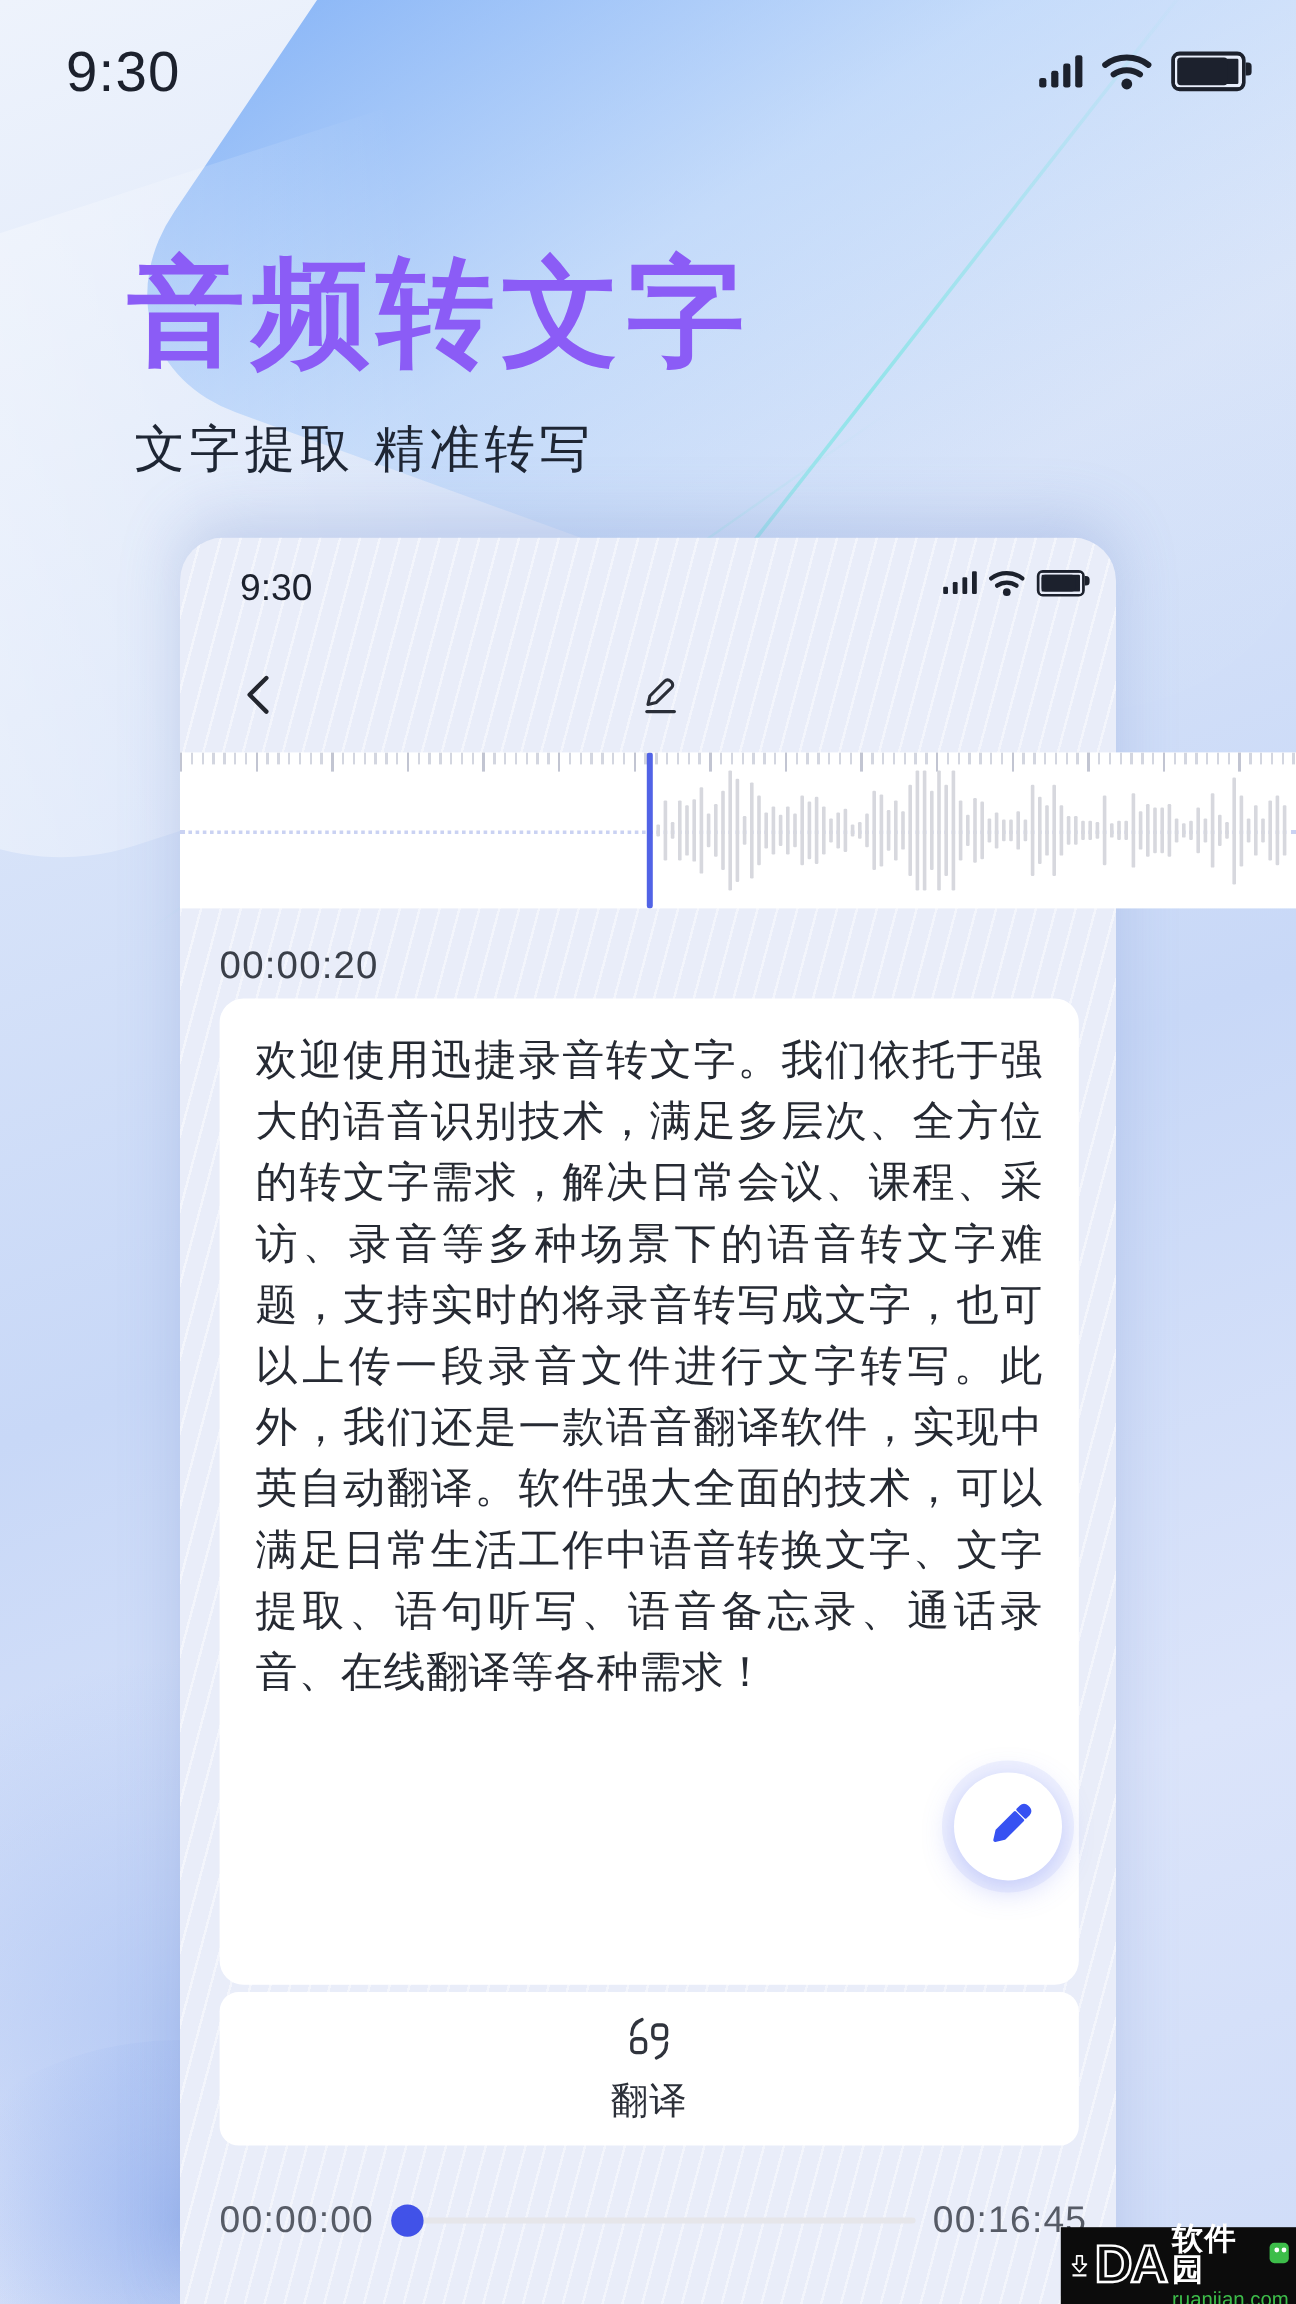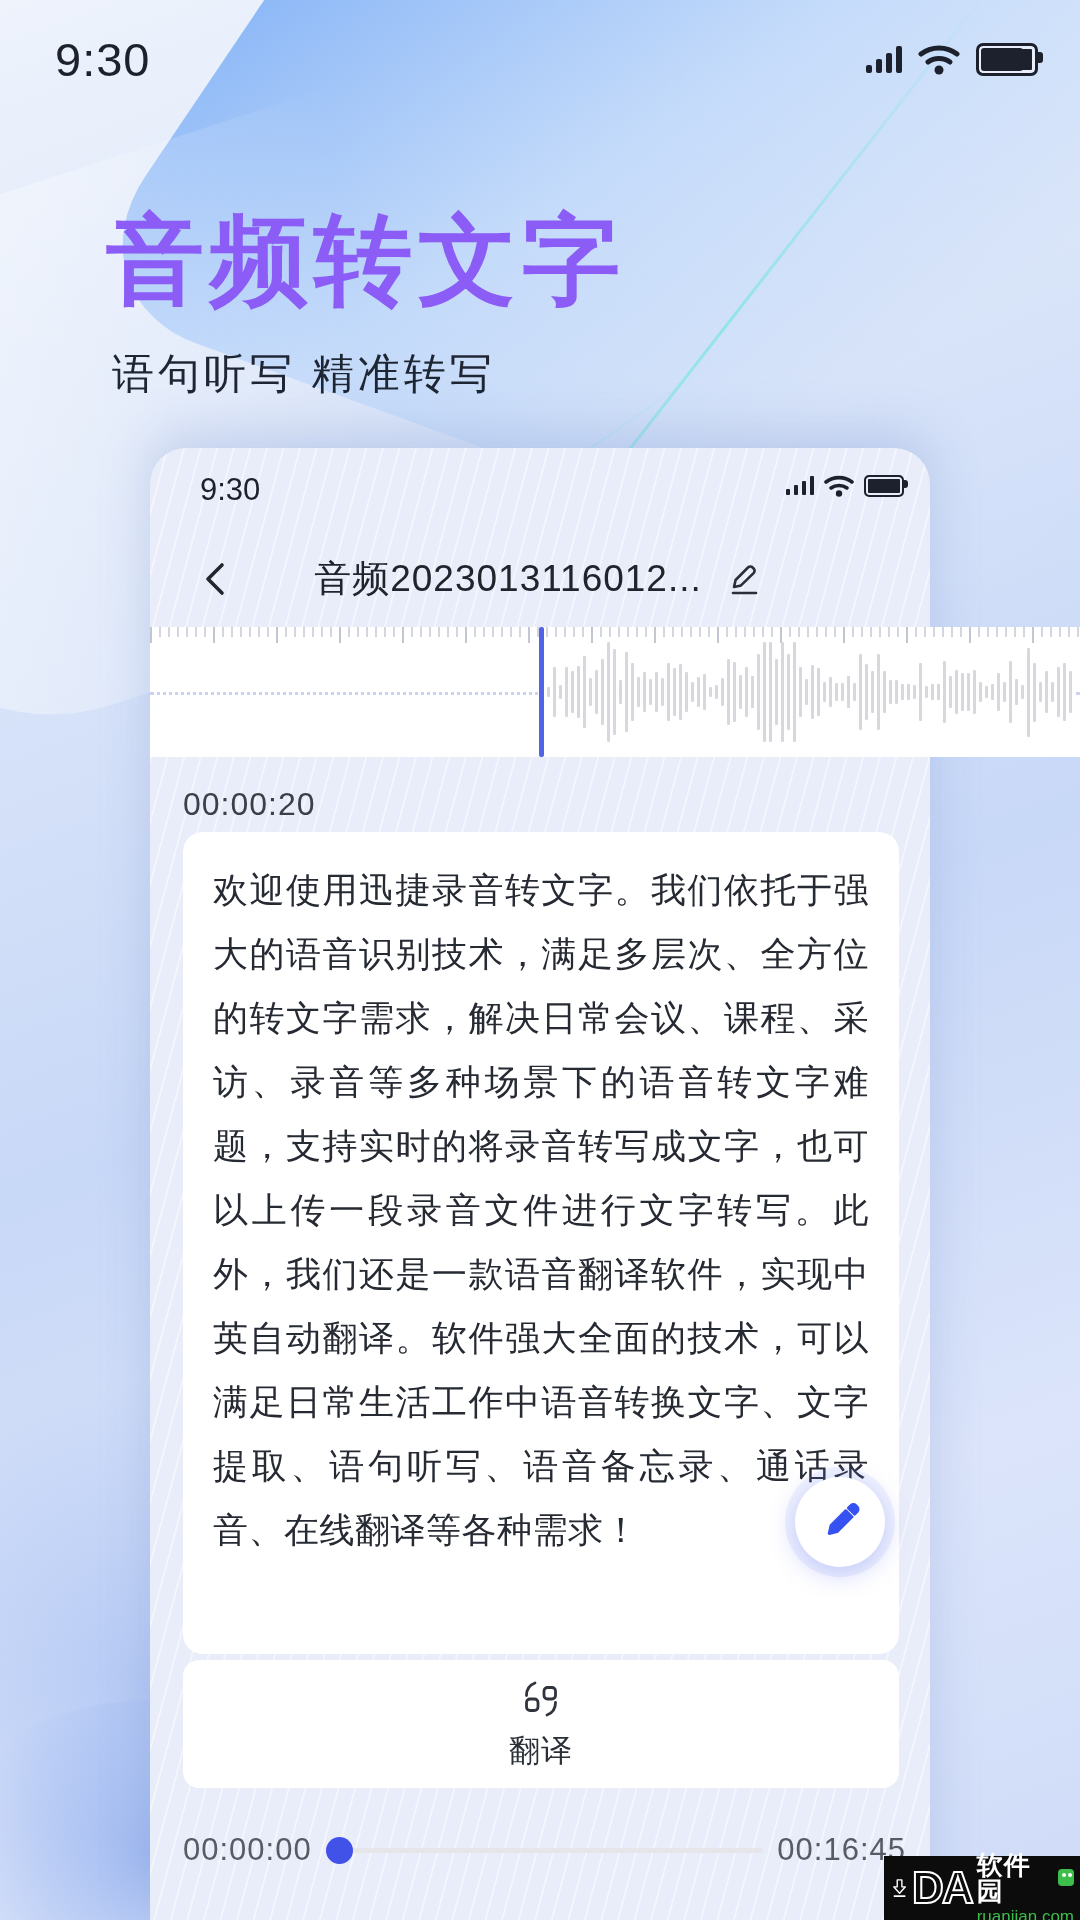--- a/index.html
+++ b/index.html
@@ -68,21 +68,21 @@
     background:repeating-linear-gradient(90deg,#c2c5d2 0 2px,transparent 2px 63px);}
   .wave-midline{position:absolute;left:0;right:0;top:50%;border-top:3px dotted #b9c4ee;opacity:.75;}
   .wave-bars{position:absolute;top:0;bottom:0;right:0;display:flex;align-items:center;}
   .wbar{width:3px;margin-right:3px;border-radius:1px;background:#d7d8de;flex:none;}
   .playhead{position:absolute;top:0;bottom:0;width:5px;background:#5163e6;border-radius:2px;}
 
   .cur-time{position:absolute;left:183px;top:786px;font-size:32px;color:#3a3f49;letter-spacing:1px;}
 
   
   .transcript-card{position:absolute;left:183px;top:832px;width:716px;height:822px;background:#ffffff;border-radius:20px;}
-  .transcript-text{padding:26px 30px;font-size:35px;line-height:64px;color:#262a33;letter-spacing:.5px;text-align:justify;}
+  .transcript-text{padding:26px 30px;font-size:35px;line-height:51px;color:#262a33;letter-spacing:.5px;text-align:justify;}
 
   .fab-edit{position:absolute;left:795px;top:1477px;width:90px;height:90px;border-radius:50%;background:#ffffff;
     box-shadow:0 0 0 10px rgba(120,140,245,.10),0 6px 26px rgba(90,110,240,.35);
     display:flex;align-items:center;justify-content:center;cursor:pointer;}
 
   
   .toolbar{position:absolute;left:183px;top:1660px;width:716px;height:128px;background:#ffffff;border-radius:16px;
     display:flex;align-items:center;}
   .tool{flex:1;display:flex;flex-direction:column;align-items:center;justify-content:center;gap:8px;cursor:pointer;}
   .tool .lbl{font-size:31px;color:#2b2f38;letter-spacing:1px;}
@@ -130,21 +130,21 @@
       <path d="M10 19 a16 13 0 0 1 22 0" fill="none" stroke="#1c212d" stroke-width="5" stroke-linecap="round"></path>
       <circle cx="21" cy="27" r="4.5" fill="#1c212d"></circle>
     </svg>
     <span class="battery">
         <span class="fill"></span>
       </span>
   </div>
 </div>
 
 <div class="hero-title">音频转文字</div>
-<div class="hero-sub">语句听写 精准转写</div>
+<div class="hero-sub">文字提取 精准转写</div>
 
 <div class="phone">
   <div class="status-inner">
     <span class="time">9:30</span>
     <div class="icons">
       <span class="sig small">
         <i style="height:6px"></i>
           <i style="height:10px"></i>
           <i style="height:14px"></i>
           <i style="height:19px"></i>
@@ -159,21 +159,20 @@
         </span>
     </div>
   </div>
 
   <div class="navbar">
     <div class="back-btn">
       <svg width="34" height="40" viewBox="0 0 34 40">
         <polyline points="24,6 10,20 24,34" fill="none" stroke="#23262e" stroke-width="3.6" stroke-linecap="round" stroke-linejoin="round"></polyline>
       </svg>
     </div>
-    <span class="nav-title">音频2023013116012...</span>
     <div class="rename-btn">
       <svg width="36" height="36" viewBox="0 0 36 36">
         <path d="M8 26 l1.6 -7 L22 6.5 a3.2 3.2 0 0 1 4.6 0 l1 1 a3.2 3.2 0 0 1 0 4.6 L15 24.4 Z" fill="none" stroke="#2a2e38" stroke-width="2.6" stroke-linejoin="round"></path>
         <line x1="7" y1="32" x2="30" y2="32" stroke="#2a2e38" stroke-width="2.6" stroke-linecap="round"></line>
       </svg>
     </div>
   </div>
 </div>
 
 <div class="wave-strip">

